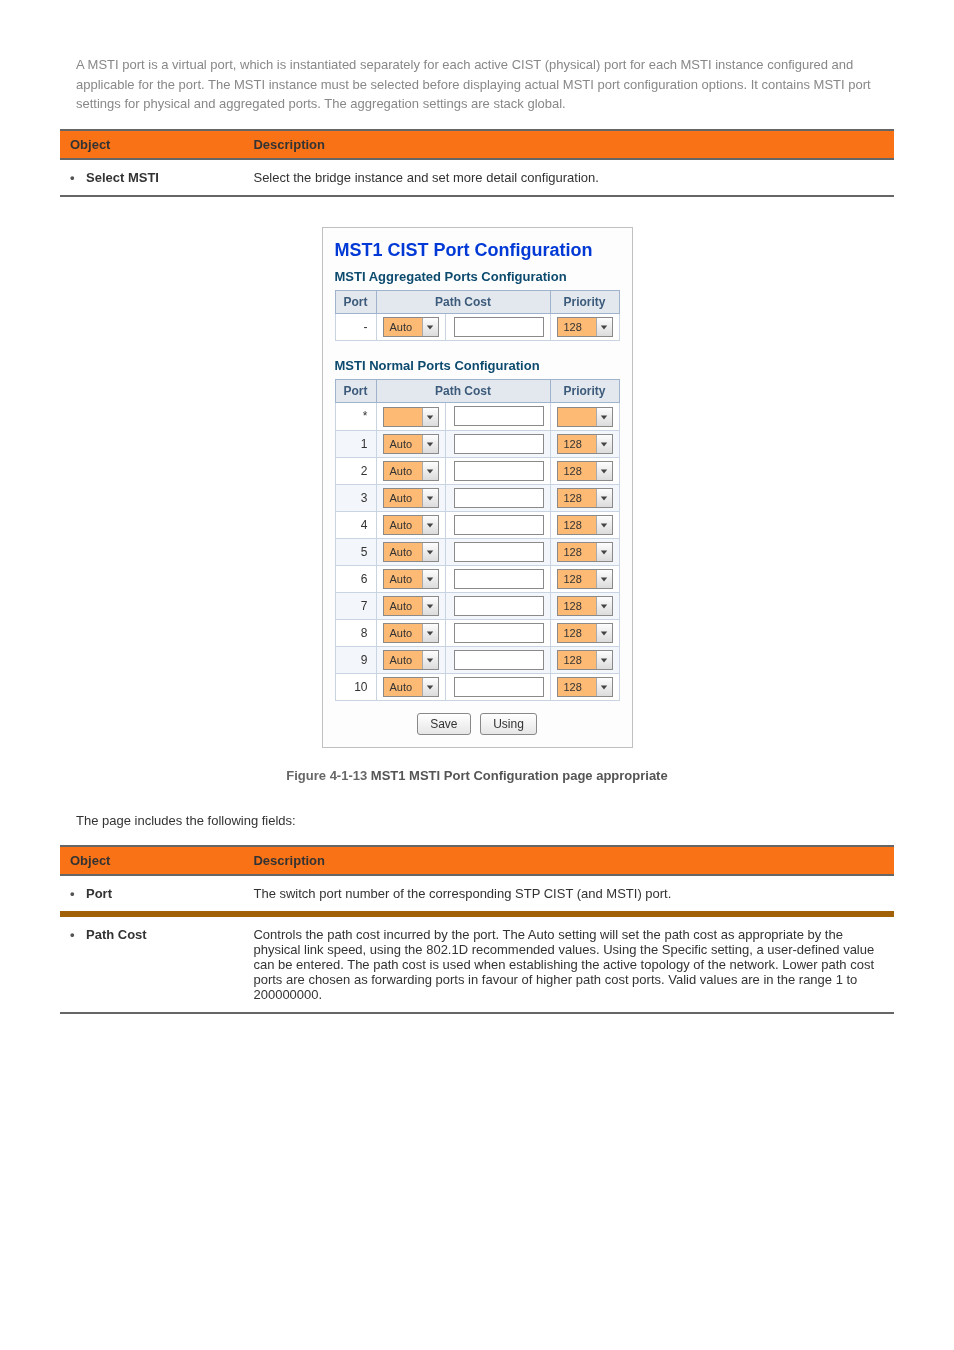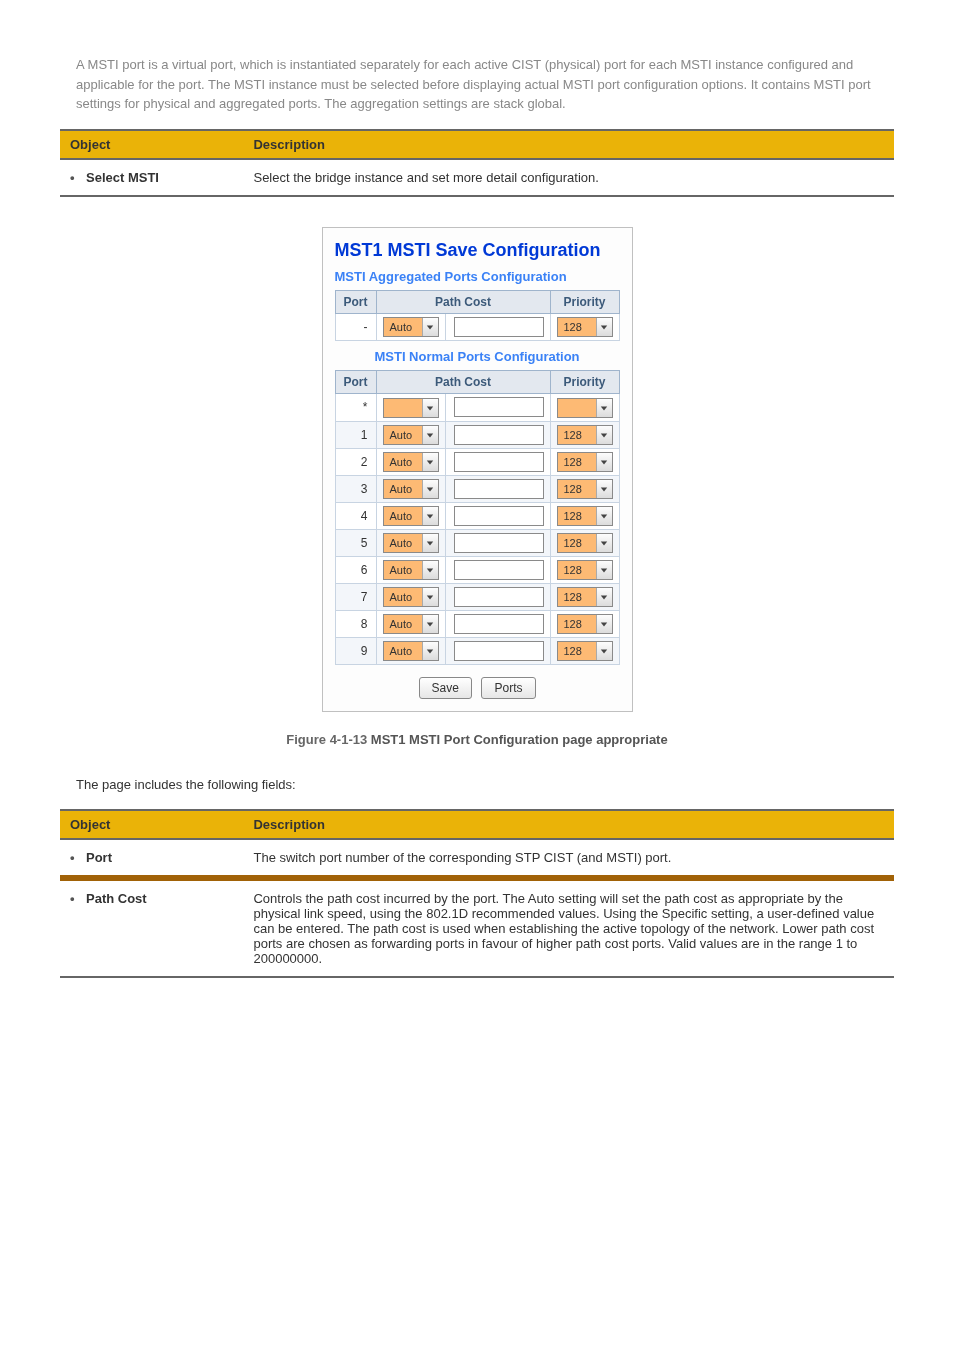--- a/index.html
+++ b/index.html
@@ -2,30 +2,30 @@
 <html><head>
 <meta charset="utf-8">
 <style>
   * { box-sizing: border-box; margin: 0; padding: 0; }
   body { font-family: Arial, sans-serif; font-size: 13px; color: #333; background: #fff; padding: 40px 60px; width: 954px; }
   
   .doc-text { margin: 15px 16px; line-height: 1.5; }
   .doc-text-gray { color: #888; }
   
   .obj-table { width: 100%; border-collapse: collapse; margin: 10px 0 30px 0; }
-  .obj-table thead th { background: #eab308; text-align: left; padding: 6px 10px; font-weight: bold; border-top: 2px solid #666; border-bottom: 2px solid #666; }
+  .obj-table thead th { background: #f97316; text-align: left; padding: 6px 10px; font-weight: bold; border-top: 2px solid #666; border-bottom: 2px solid #666; }
   .obj-table tbody td { padding: 10px; vertical-align: top; border-bottom: 6px solid #a16207; }
   .obj-table tbody tr:last-child td { border-bottom: 2px solid #666; }
   .bullet { display: inline-block; width: 16px; color: #555; }
   .obj-left { width: 22%; font-weight: bold; }
   
   .fig-wrap { text-align: center; margin: 20px 0; }
   .fig-box { display: inline-block; border: 1px solid #c0c0c0; background: #fdfdfd; padding: 12px; text-align: left; }
   .fig-title { color: #0039d6; font-weight: bold; font-size: 18px; margin-bottom: 6px; }
-  .fig-sub { color: #3b82f6; font-weight: bold; font-size: 13px; margin: 8px 0 6px 0; }
+  .fig-sub { color: #0c4a6e; font-weight: bold; font-size: 13px; margin: 8px 0 6px 0; }
   
   .cfg-table { border-collapse: collapse; border: 1px solid #6f8fb7; }
   .cfg-table th { background: #e3e8ef; color: #3c5a7a; font-weight: bold; padding: 4px 8px; border: 1px solid #9fb4cc; font-size: 12px; text-align: center; }
   .cfg-table td { padding: 3px 6px; border: 1px solid #c8d4e2; font-size: 12px; text-align: right; background: #fff; }
   .cfg-table tr.alt td { background: #f3f6fa; }
   .cfg-table td.port { text-align: right; padding-right: 8px; min-width: 28px; }
   
   .sel { display: inline-flex; align-items: center; border: 1px solid #8a8a8a; background: #fdba74; height: 20px; font-size: 11px; }
   .sel .sel-txt { padding: 0 6px; min-width: 38px; text-align: left; }
   .sel .sel-btn { width: 16px; height: 18px; background: linear-gradient(#fdfdfd,#dcdcdc); border-left: 1px solid #aaa; display:flex; align-items:center; justify-content:center; }
@@ -53,21 +53,21 @@
   <tbody id="obj-top-body">
       <tr>
         <td class="obj-left"><span class="bullet">•</span>Select MSTI</td>
         <td>Select the bridge instance and set more detail configuration.</td>
       </tr>
     </tbody>
 </table>
 
 <div class="fig-wrap">
   <div class="fig-box">
-    <div class="fig-title">MST1 MSTI Save Configuration</div>
+    <div class="fig-title">MST1 CIST Port Configuration</div>
     <div class="fig-sub">MSTI Aggregated Ports Configuration</div>
 
     <table class="cfg-table">
       <thead>
         <tr>
           <th>Port</th>
           <th colspan="2">Path Cost</th>
           <th>Priority</th>
         </tr>
       </thead>
@@ -92,21 +92,21 @@
                   <svg viewBox="0 0 10 10">
                     <polygon points="1,3 9,3 5,8" fill="#444"></polygon>
                   </svg>
                 </span>
             </span>
           </td>
         </tr>
       </tbody>
     </table>
 
-    <div class="fig-sub" style="text-align:center; margin-top:8px;">MSTI Normal Ports Configuration</div>
+    <div class="fig-sub" style="margin-top:17px;">MSTI Normal Ports Configuration</div>
 
     <table class="cfg-table">
       <thead>
         <tr>
           <th>Port</th>
           <th colspan="2">Path Cost</th>
           <th>Priority</th>
         </tr>
       </thead>
       <tbody id="normal-body">
@@ -303,26 +303,46 @@
             <td><span class="costbox"></span></td>
             <td><span class="sel">
                 <span class="sel-txt">128</span>
                 <span class="sel-btn">
                   <svg viewBox="0 0 10 10">
                     <polygon points="1,3 9,3 5,8" fill="#444"></polygon>
                   </svg>
                 </span>
               </span></td>
           </tr>
+          <tr>
+            <td class="port">10</td>
+            <td><span class="sel">
+                <span class="sel-txt">Auto</span>
+                <span class="sel-btn">
+                  <svg viewBox="0 0 10 10">
+                    <polygon points="1,3 9,3 5,8" fill="#444"></polygon>
+                  </svg>
+                </span>
+              </span></td>
+            <td><span class="costbox"></span></td>
+            <td><span class="sel">
+                <span class="sel-txt">128</span>
+                <span class="sel-btn">
+                  <svg viewBox="0 0 10 10">
+                    <polygon points="1,3 9,3 5,8" fill="#444"></polygon>
+                  </svg>
+                </span>
+              </span></td>
+          </tr>
         </tbody>
     </table>
 
     <div class="btn-row">
       <span class="btn">Save</span>
-      <span class="btn">Ports</span>
+      <span class="btn">Using</span>
     </div>
   </div>
 </div>
 
 <p class="caption">
   <span class="cap-prefix">Figure 4-1-13</span><span> MST1 MSTI Port Configuration page appropriate</span>
 </p>
 
 <p class="doc-text">The page includes the following fields:</p>
 

